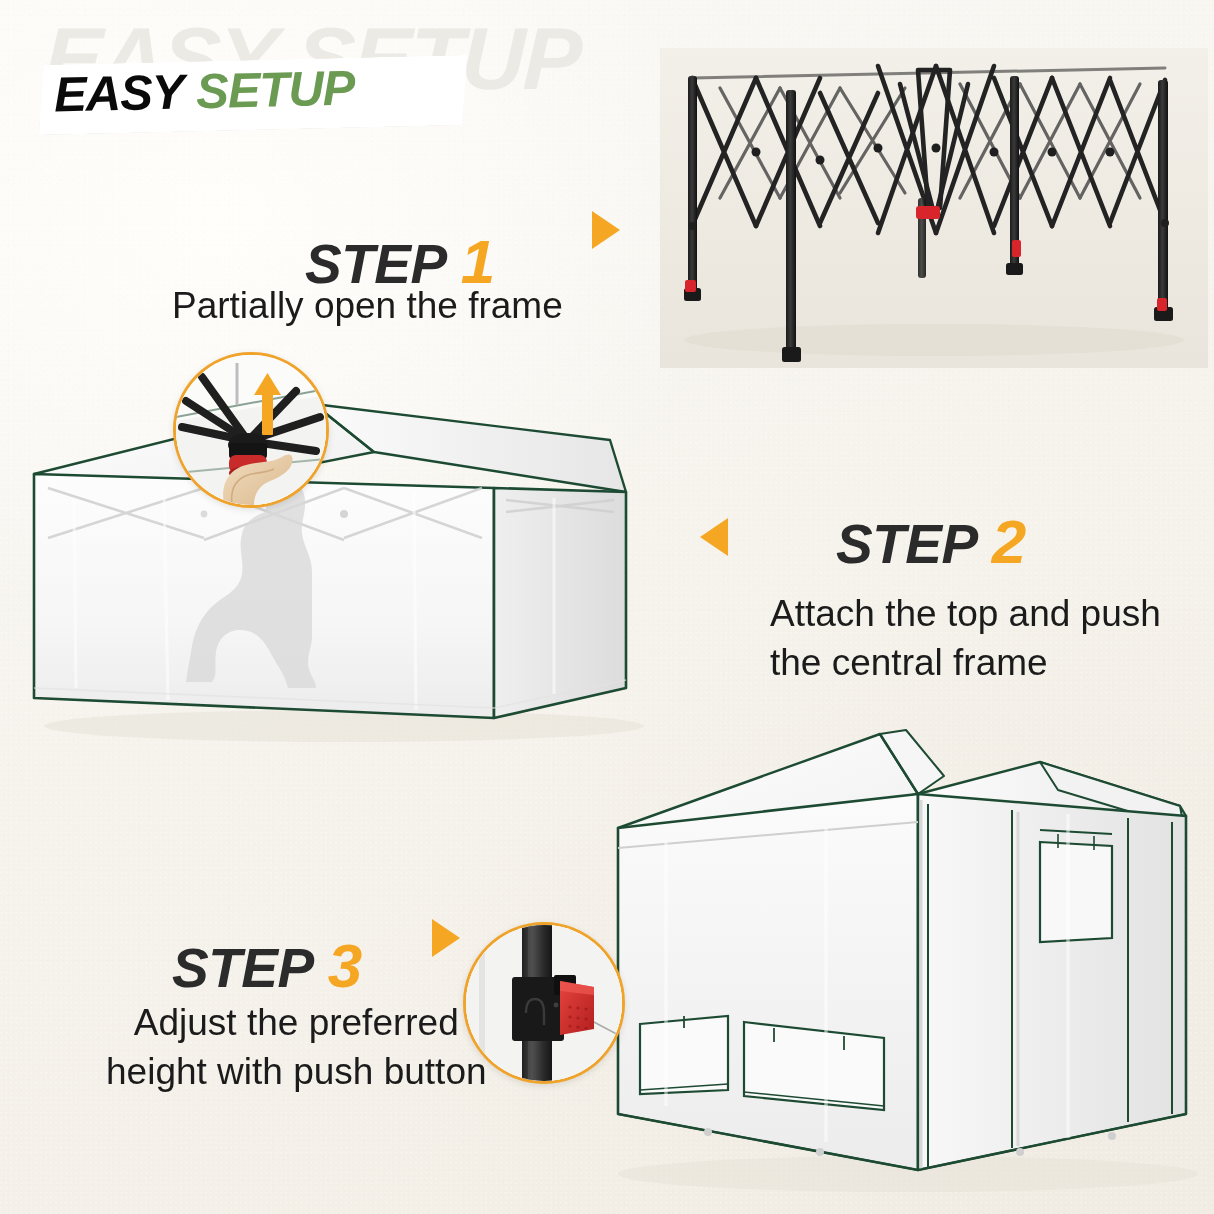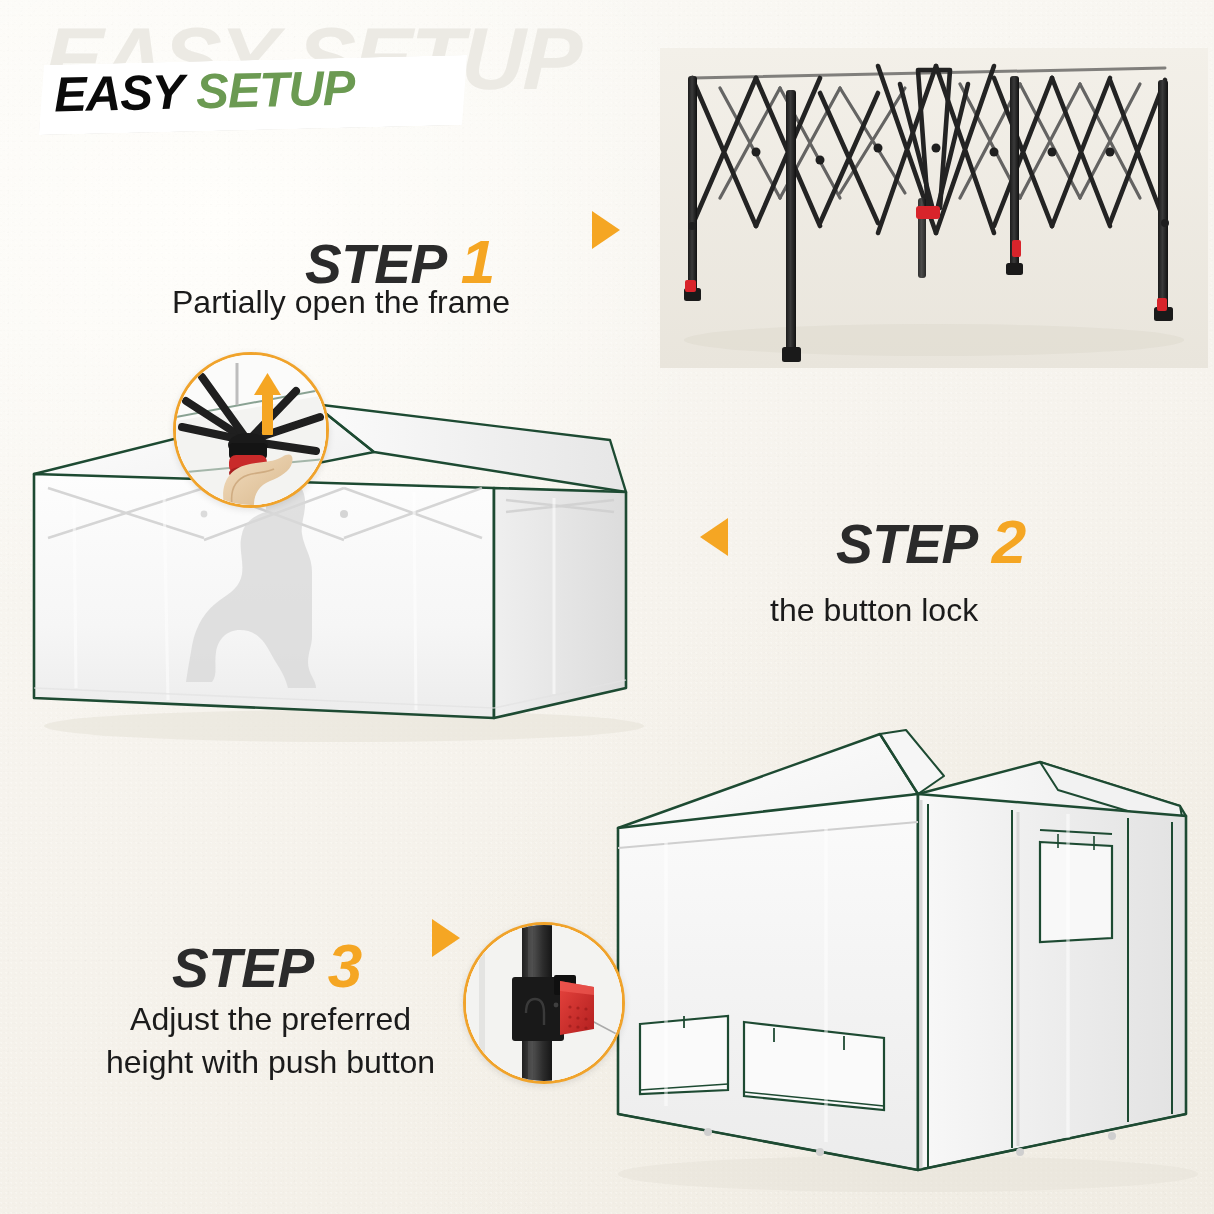--- a/index.html
+++ b/index.html
@@ -60,21 +60,21 @@
     position:absolute;white-space:nowrap;
     font-size:55px;font-weight:bold;font-style:italic;
     letter-spacing:-0.5px;
     margin-top:30px;
   }
   .step-head .lbl{color:#2b2b2b;}
   .step-head .num{color:#f5a623;margin-left:14px;font-size:62px;}
 
   .step-cap{
     position:absolute;white-space:nowrap;
-    font-size:32px;color:#1b1b1b;line-height:1.33;
+    font-size:37px;color:#1b1b1b;line-height:1.33;
     font-weight:400;
   }
 
   
   .arrow{position:absolute;width:0;height:0;}
   .arrow.right{border-top:19px solid transparent;border-bottom:19px solid transparent;border-left:28px solid #f5a623;}
   .arrow.left{border-top:19px solid transparent;border-bottom:19px solid transparent;border-right:28px solid #f5a623;}
 
   
   .art{position:absolute;}
@@ -187,21 +187,22 @@
           <circle cx="505" cy="175" r="4"></circle>
       </g>
     </svg>
   </div>
 
   <div class="arrow left" style="left:700px;top:518px;"></div>
   <div class="step-head" style="left:836px;top:476px;">
     <span class="lbl">STEP</span><span class="num">2</span>
   </div>
   <div class="step-cap" style="left:770px;top:589px;">
-    <div>the button lock</div>
+    <div>Attach the top and push</div>
+    <div>the central frame</div>
   </div>
 
   <div class="art" id="house2-art">
     <svg width="638" height="360" viewBox="0 0 638 360">
       <defs>
         <linearGradient id="roofL" x1="0" y1="0" x2="1" y2="1">
           <stop offset="0%" stop-color="#ffffff"></stop>
             <stop offset="100%" stop-color="#eeeeee"></stop>
         </linearGradient>
         <linearGradient id="roofR" x1="0" y1="0" x2="1" y2="0">

